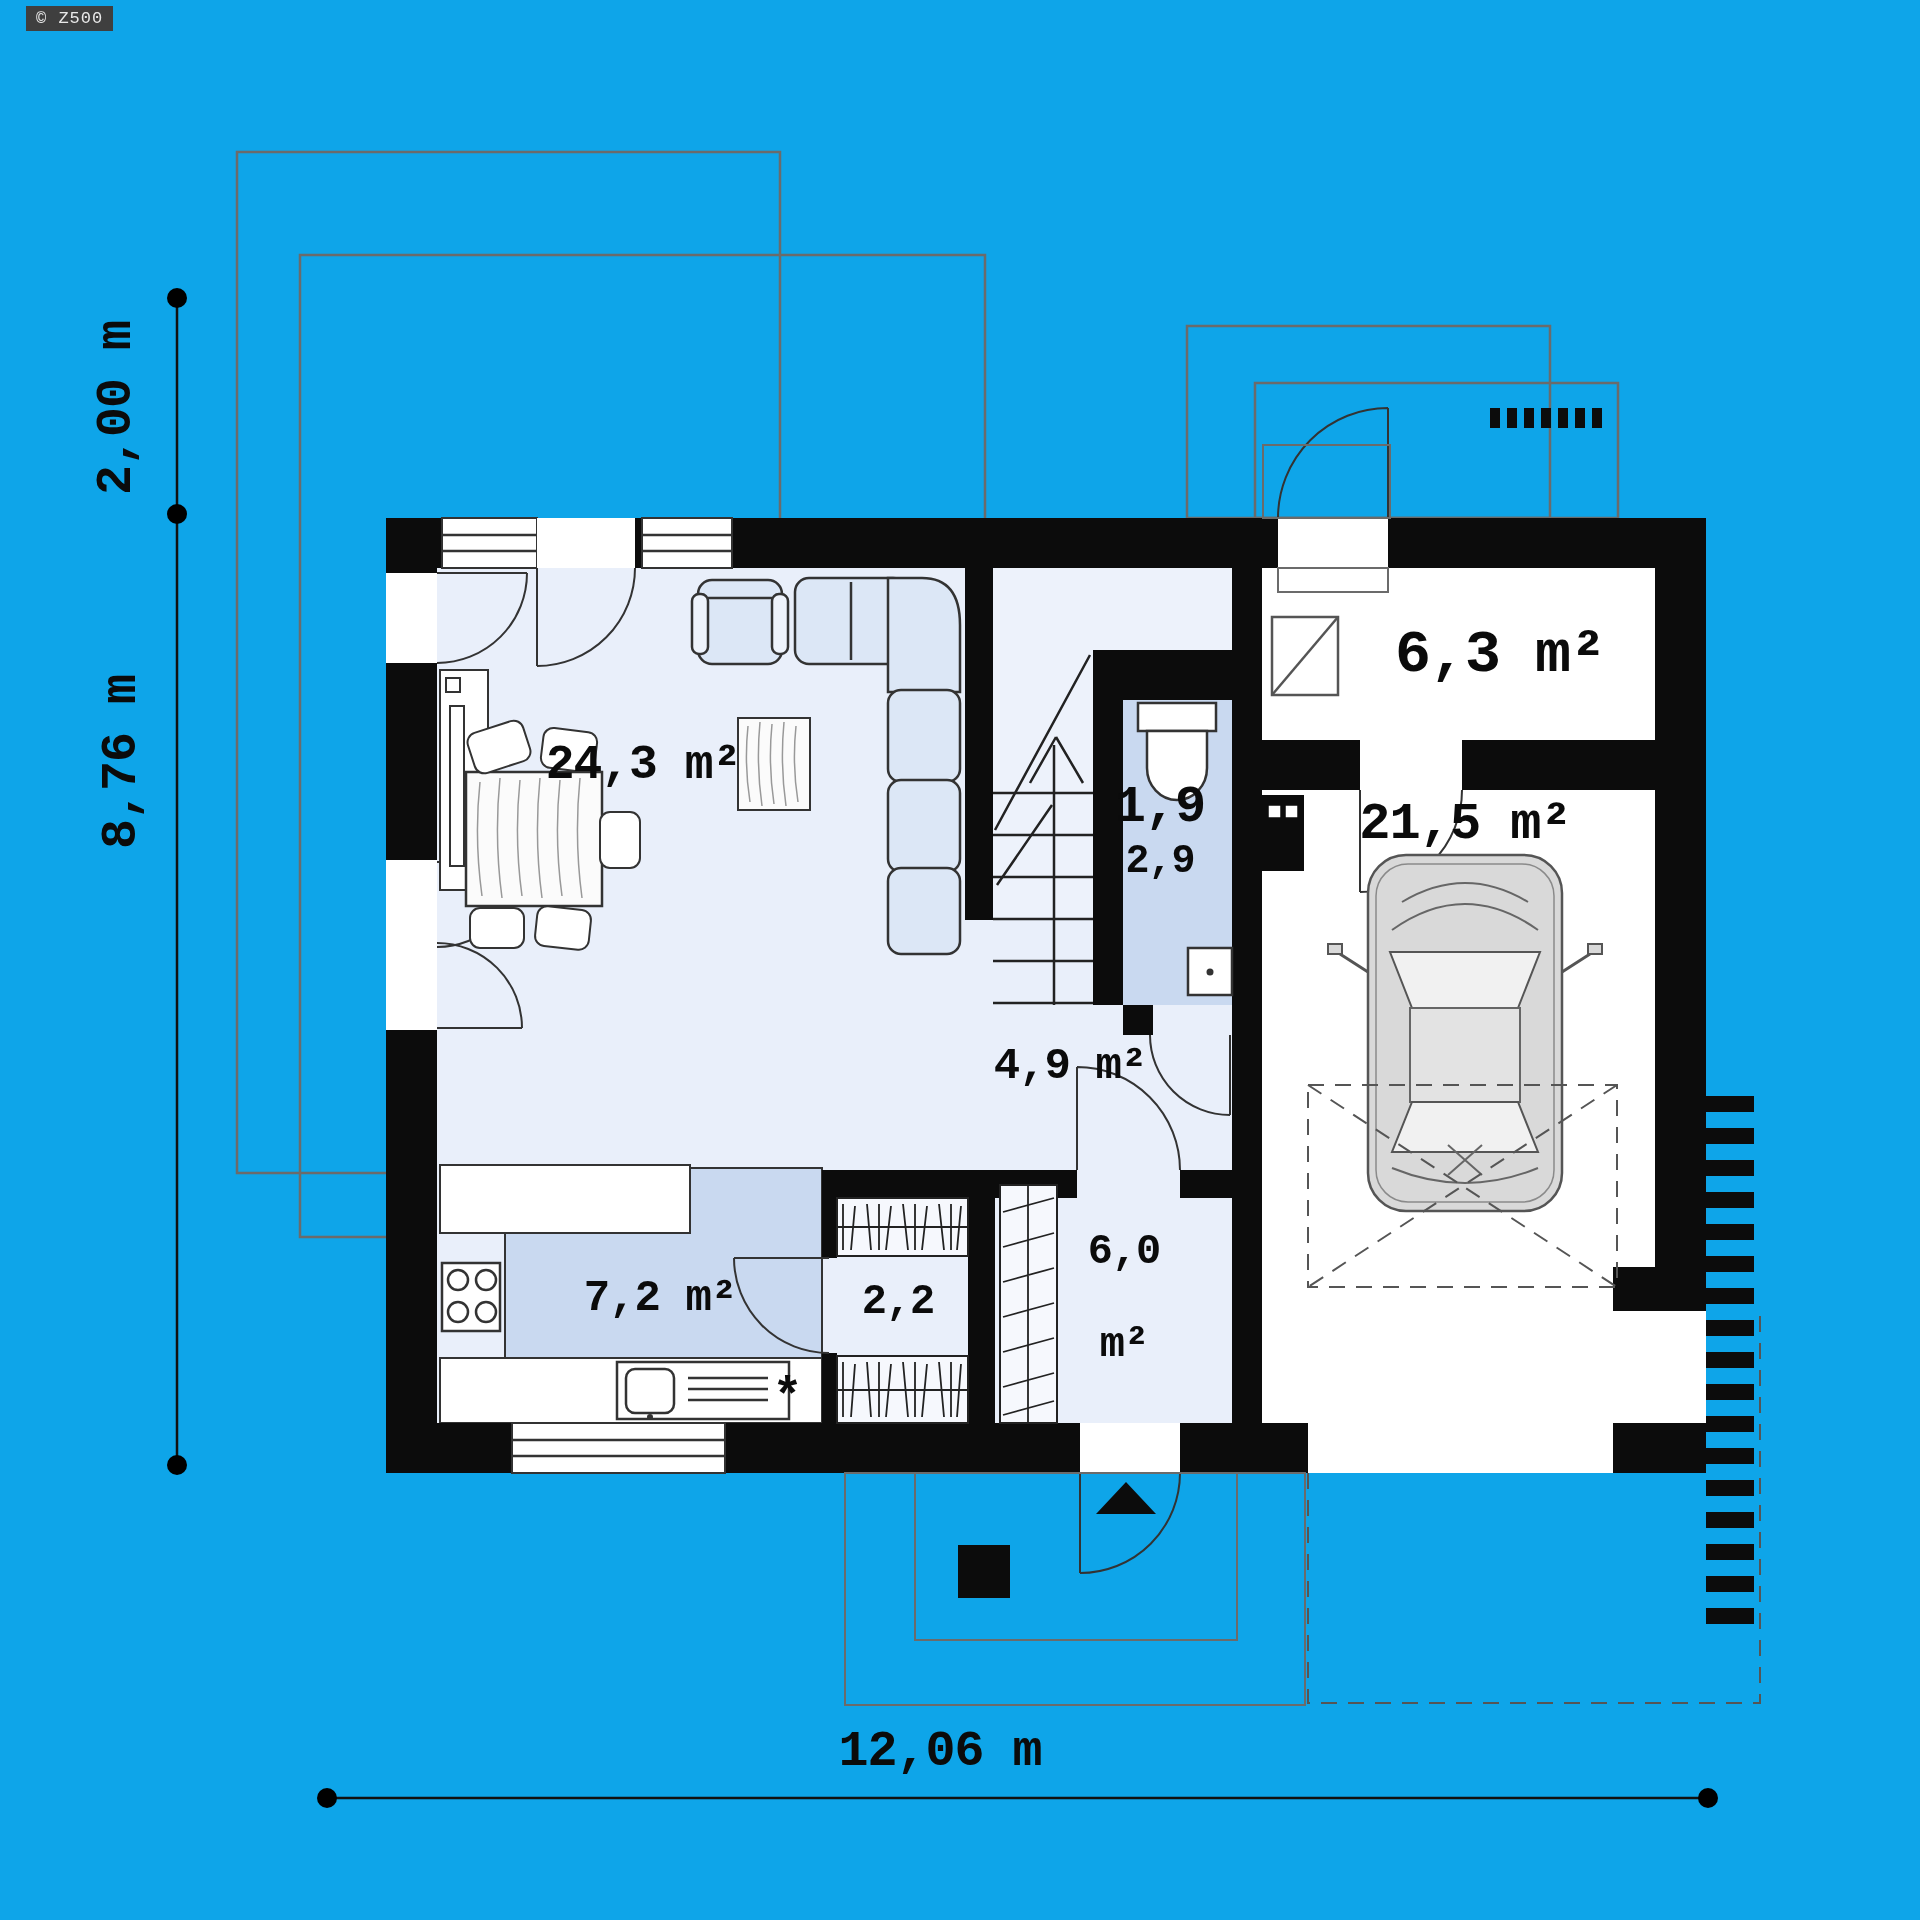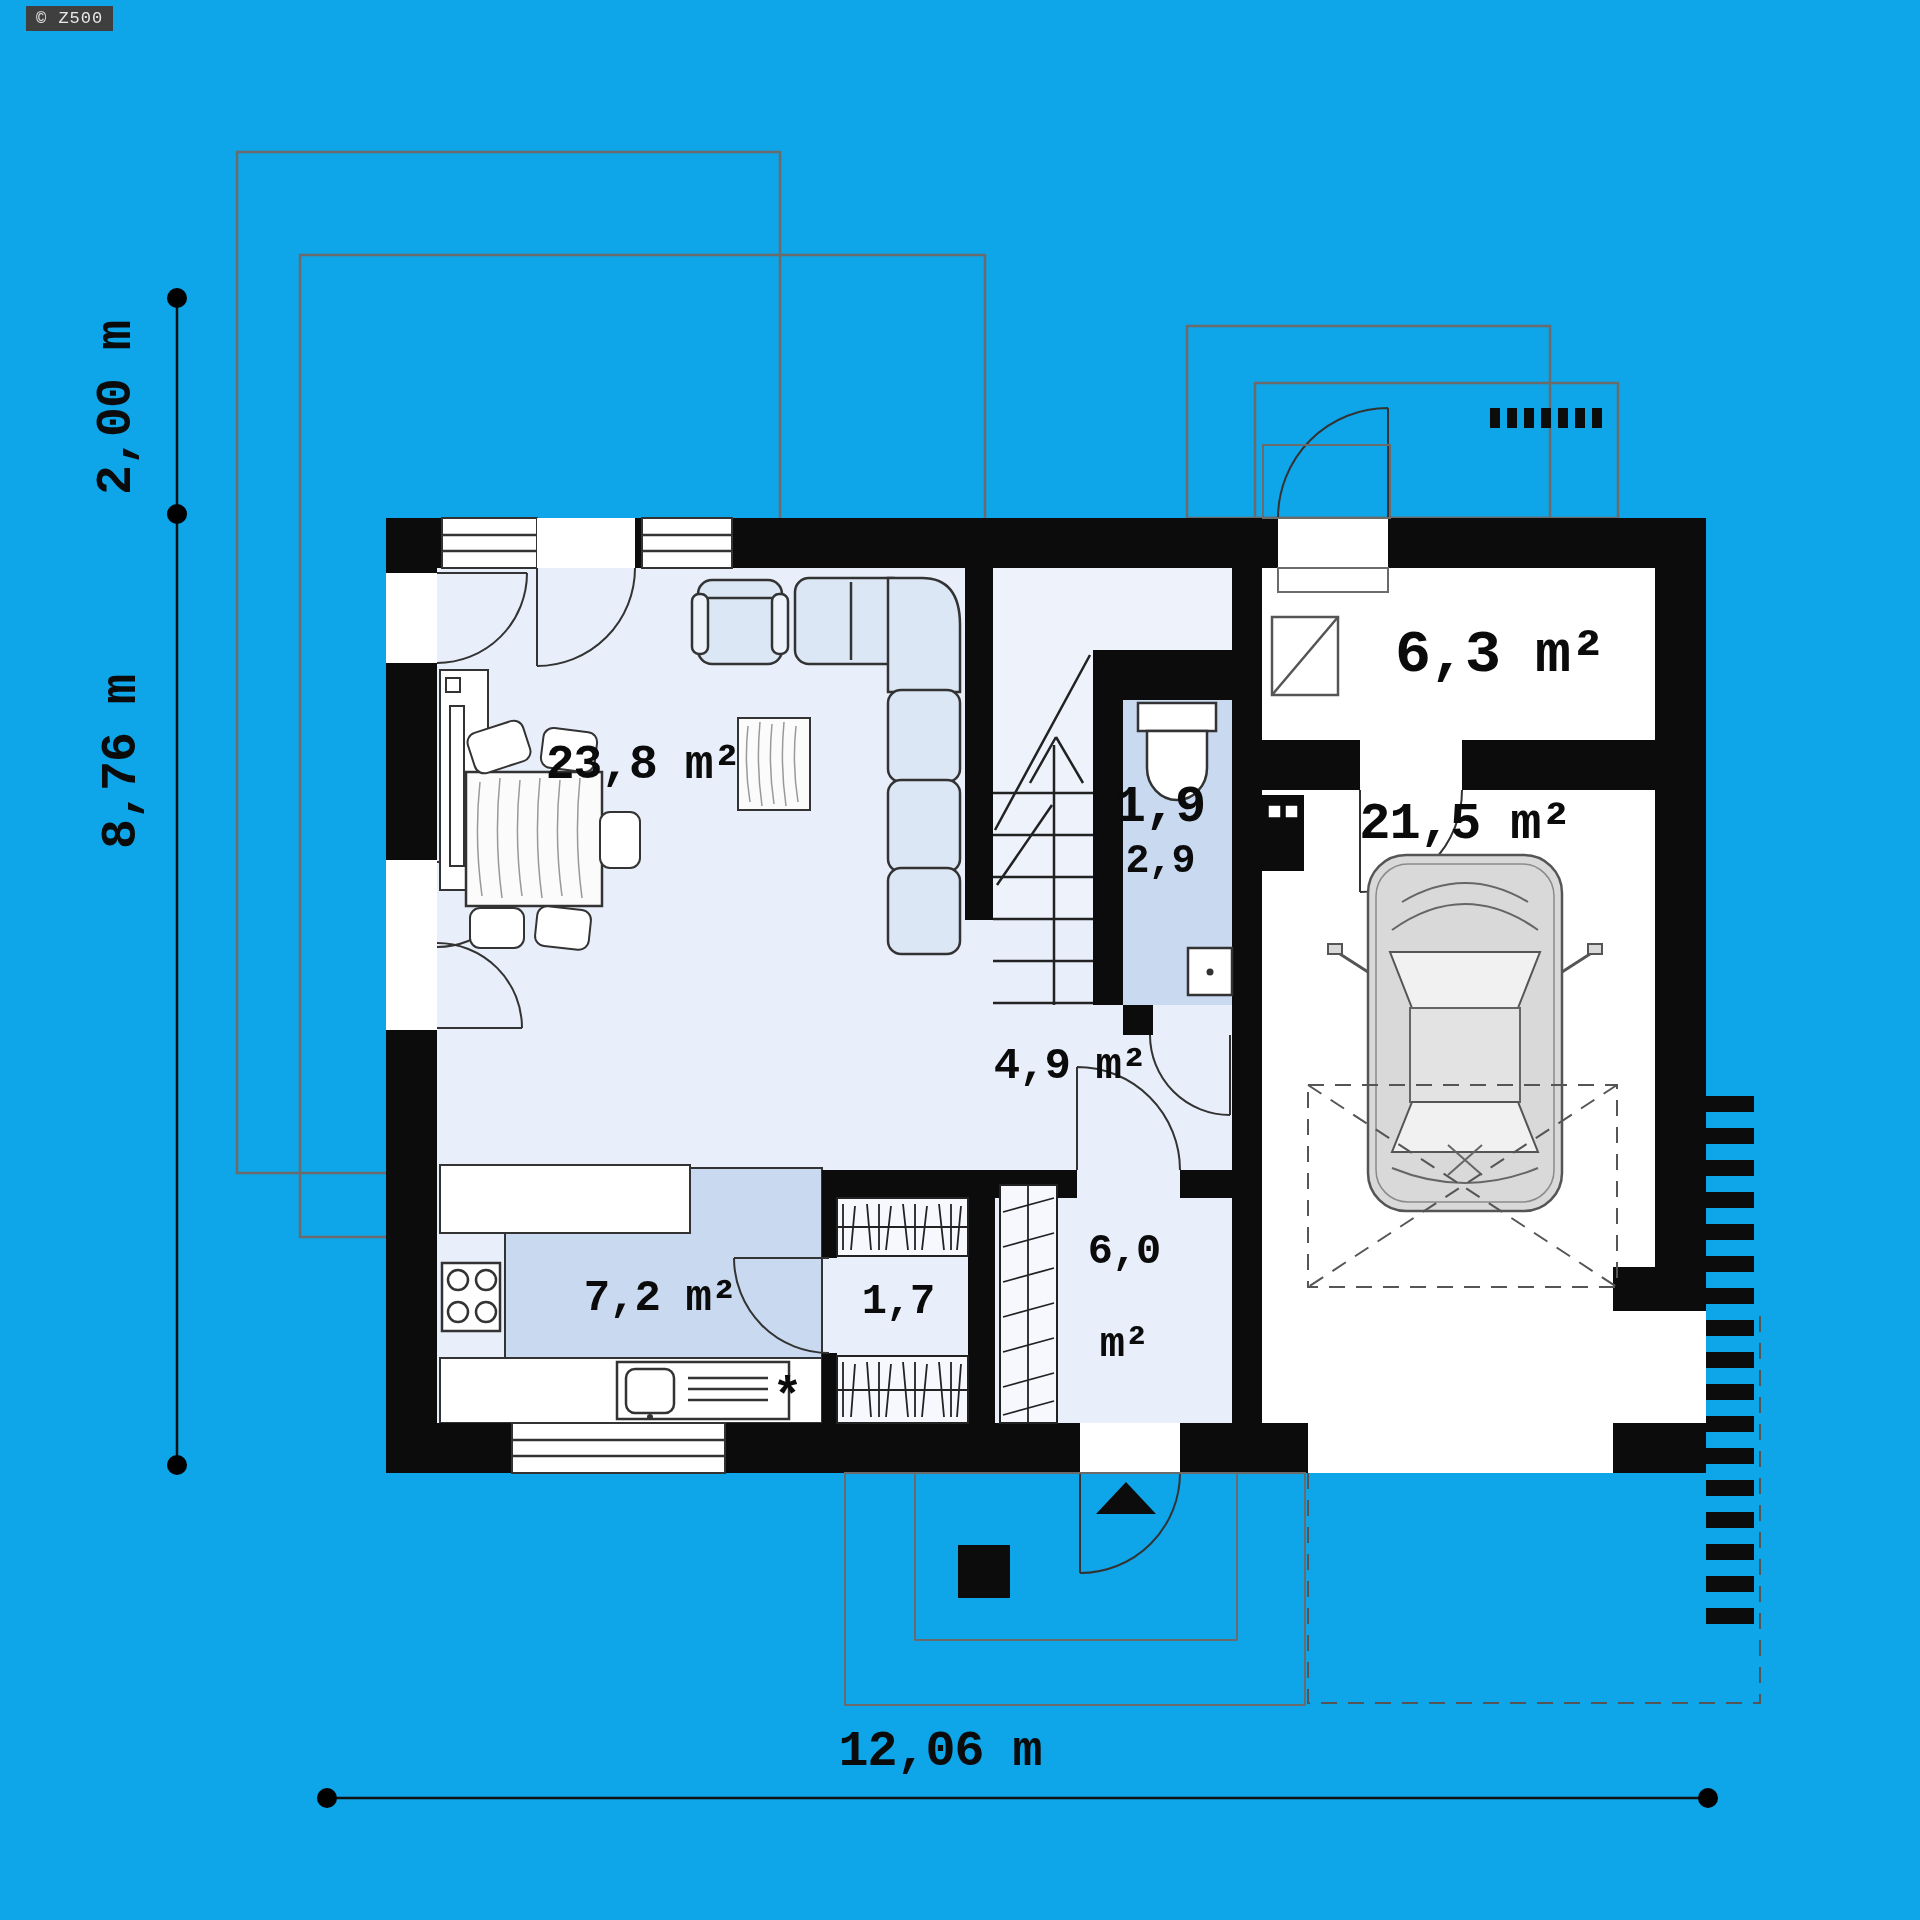--- a/index.html
+++ b/index.html
@@ -280,23 +280,23 @@
         <circle cx="1708" cy="1798" r="10"></circle>
   </g>
 </svg>
 
 <div id="brand-badge">© Z500</div>
 
 <div class="lbl rot" style="left:117px;top:408px;font-size:50px;">2,00 m</div>
 <div class="lbl rot" style="left:122px;top:762px;font-size:50px;">8,76 m</div>
 <div class="lbl" style="left:940px;top:1752px;font-size:50px;">12,06 m</div>
 
-<div class="lbl" style="left:643px;top:765px;font-size:48px;">23,8 m²</div>
+<div class="lbl" style="left:643px;top:765px;font-size:48px;">24,3 m²</div>
 <div class="lbl" style="left:660px;top:1298px;font-size:44px;">7,2 m²</div>
-<div class="lbl" style="left:898px;top:1302px;font-size:42px;">1,7</div>
+<div class="lbl" style="left:898px;top:1302px;font-size:42px;">2,2</div>
 <div class="lbl" style="left:1160px;top:808px;font-size:52px;">1,9</div>
 <div class="lbl" style="left:1160px;top:862px;font-size:40px;">2,9</div>
 <div class="lbl" style="left:1070px;top:1066px;font-size:44px;">4,9 m²</div>
 <div class="lbl" style="left:1124px;top:1252px;font-size:42px;">6,0</div>
 <div class="lbl" style="left:1124px;top:1345px;font-size:42px;">m²</div>
 <div class="lbl" style="left:1500px;top:655px;font-size:60px;">6,3 m²</div>
 <div class="lbl" style="left:1465px;top:825px;font-size:52px;">21,5 m²</div>
 <div class="lbl" style="left:787px;top:1398px;font-size:50px;">*</div>
 
 </div>

